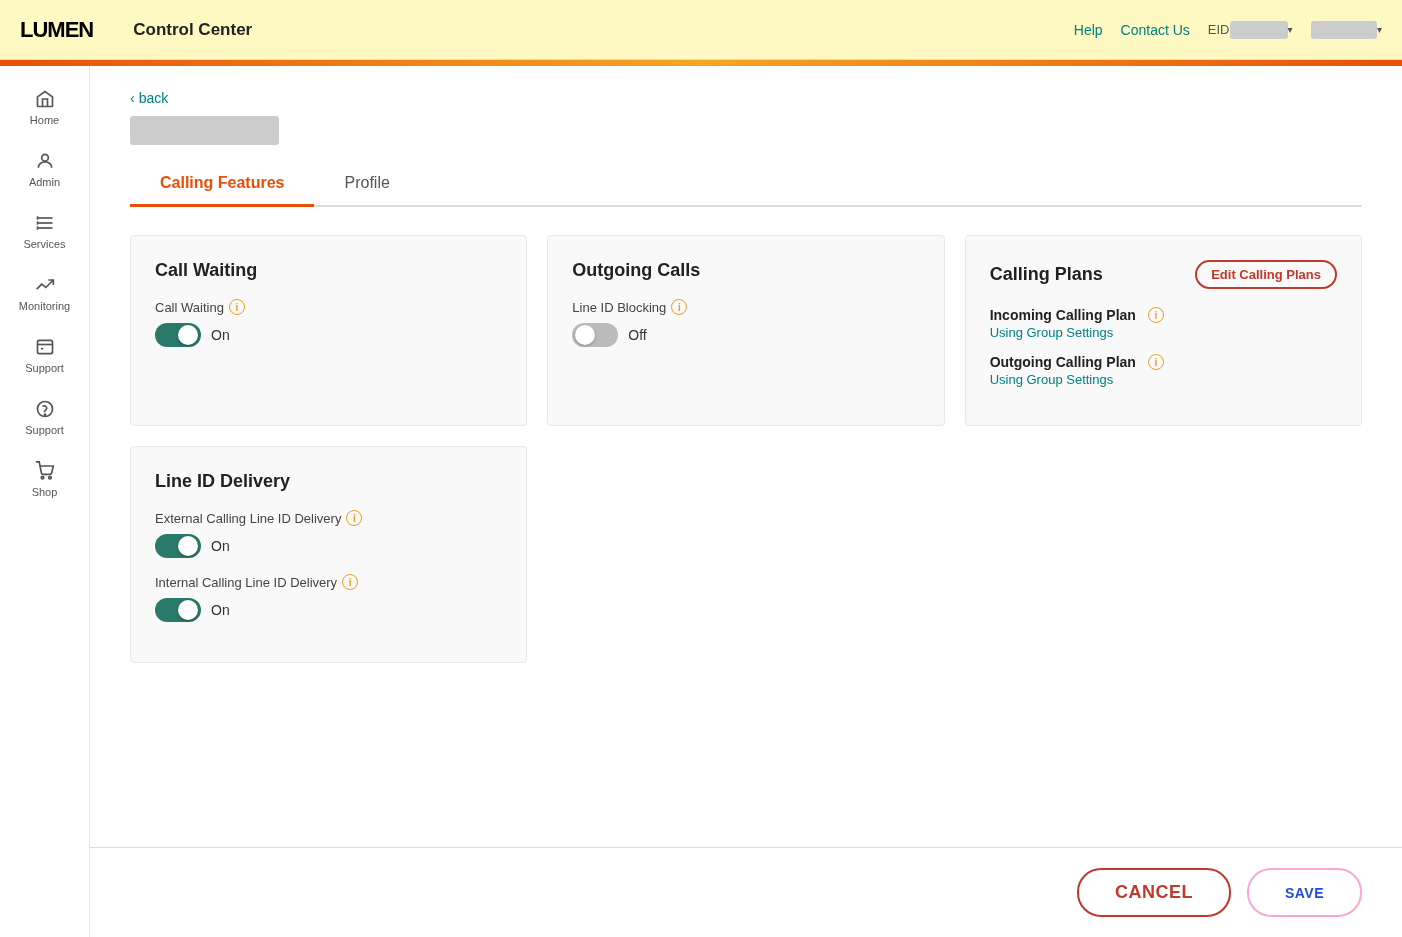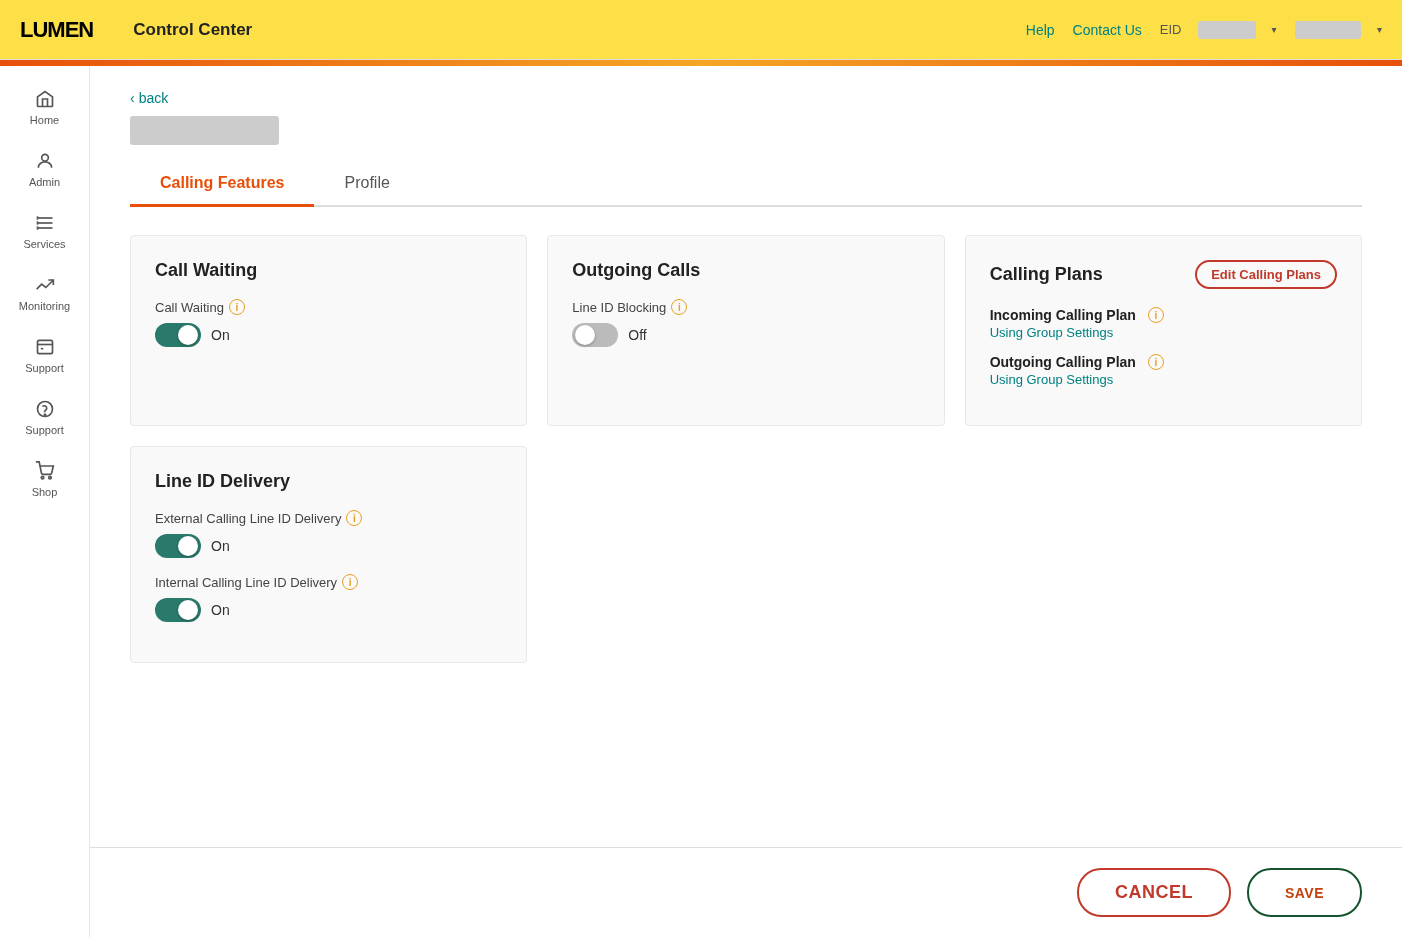--- a/index.html
+++ b/index.html
@@ -2,21 +2,21 @@
 <html><head>
   <meta charset="utf-8">
   <style>
     * { box-sizing: border-box; margin: 0; padding: 0; }
     body { font-family: Arial, sans-serif; background: #f5f5f5; color: #333; }
 
     
     .top-nav {
       display: flex;
       align-items: center;
-      background: #fde047;
+      background: #fef9c3;
       border-bottom: 1px solid #ddd;
       padding: 0 20px;
       height: 60px;
       position: relative;
       z-index: 10;
     }
     .top-nav-logo {
       font-size: 22px;
       font-weight: 900;
       color: #000;
@@ -37,21 +37,21 @@
       gap: 18px;
       font-size: 14px;
     }
     .top-nav-right a {
       color: #008080;
       cursor: pointer;
     }
     .top-nav-eid {
       display: flex;
       align-items: center;
-      gap: 16px;
+      gap: 0;
       font-size: 13px;
       color: #555;
       cursor: pointer;
     }
     .top-nav-eid .blurred {
       background: #ccc;
       border-radius: 3px;
       color: transparent;
       user-select: none;
       padding: 2px 8px;
@@ -290,22 +290,22 @@
       color: #c0392b;
       background: transparent;
       padding: 12px 36px;
       border-radius: 24px;
       font-size: 18px;
       font-weight: 700;
       cursor: pointer;
       letter-spacing: 0.5px;
     }
     .btn-save {
-      border: 2px solid #14532d;
-      color: #c2410c;
+      border: 2px solid #f9a8d4;
+      color: #1d4ed8;
       background: transparent;
       padding: 12px 36px;
       border-radius: 24px;
       font-size: 14px;
       font-weight: 700;
       cursor: pointer;
       letter-spacing: 0.5px;
     }
   </style>
 </head>

